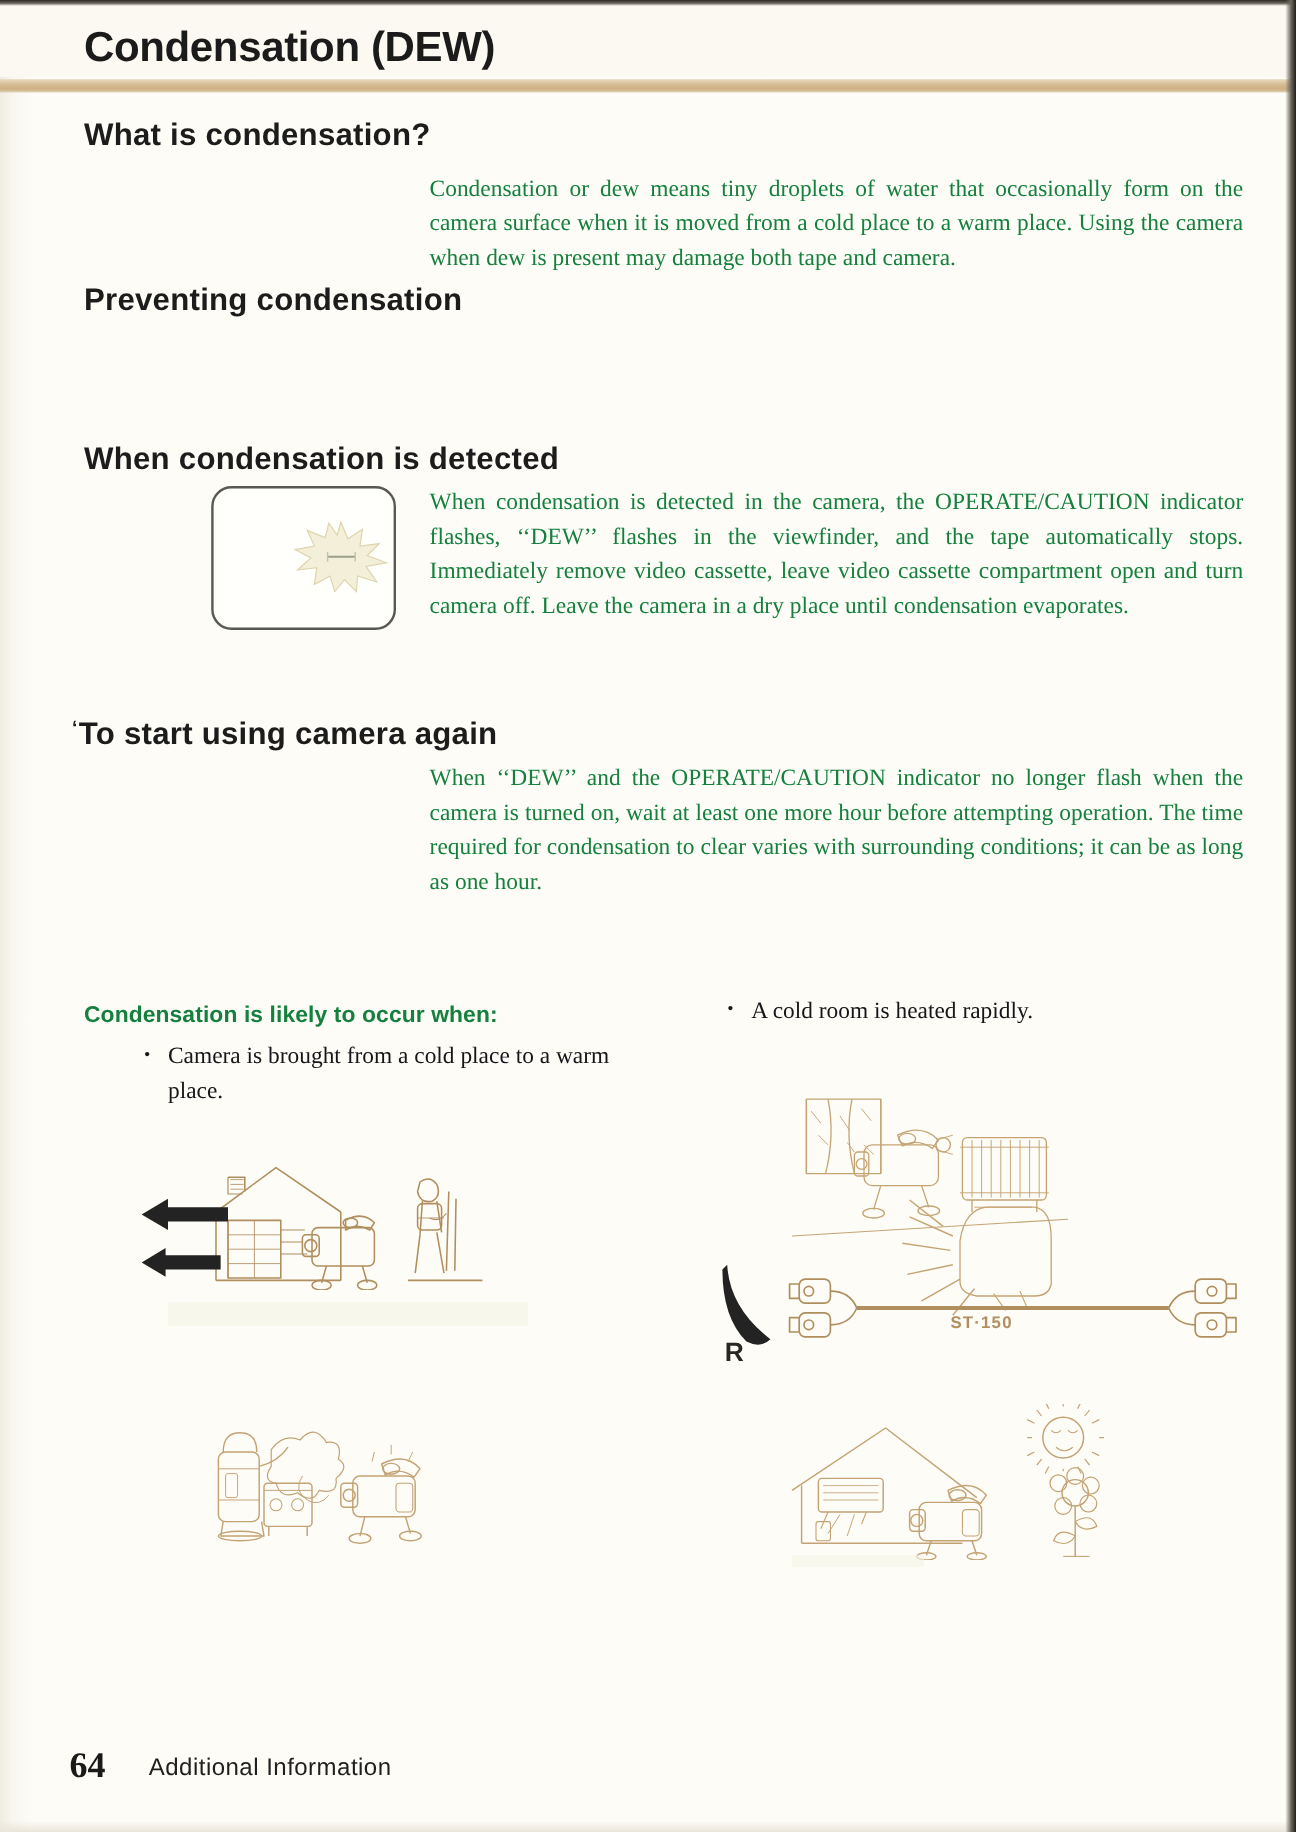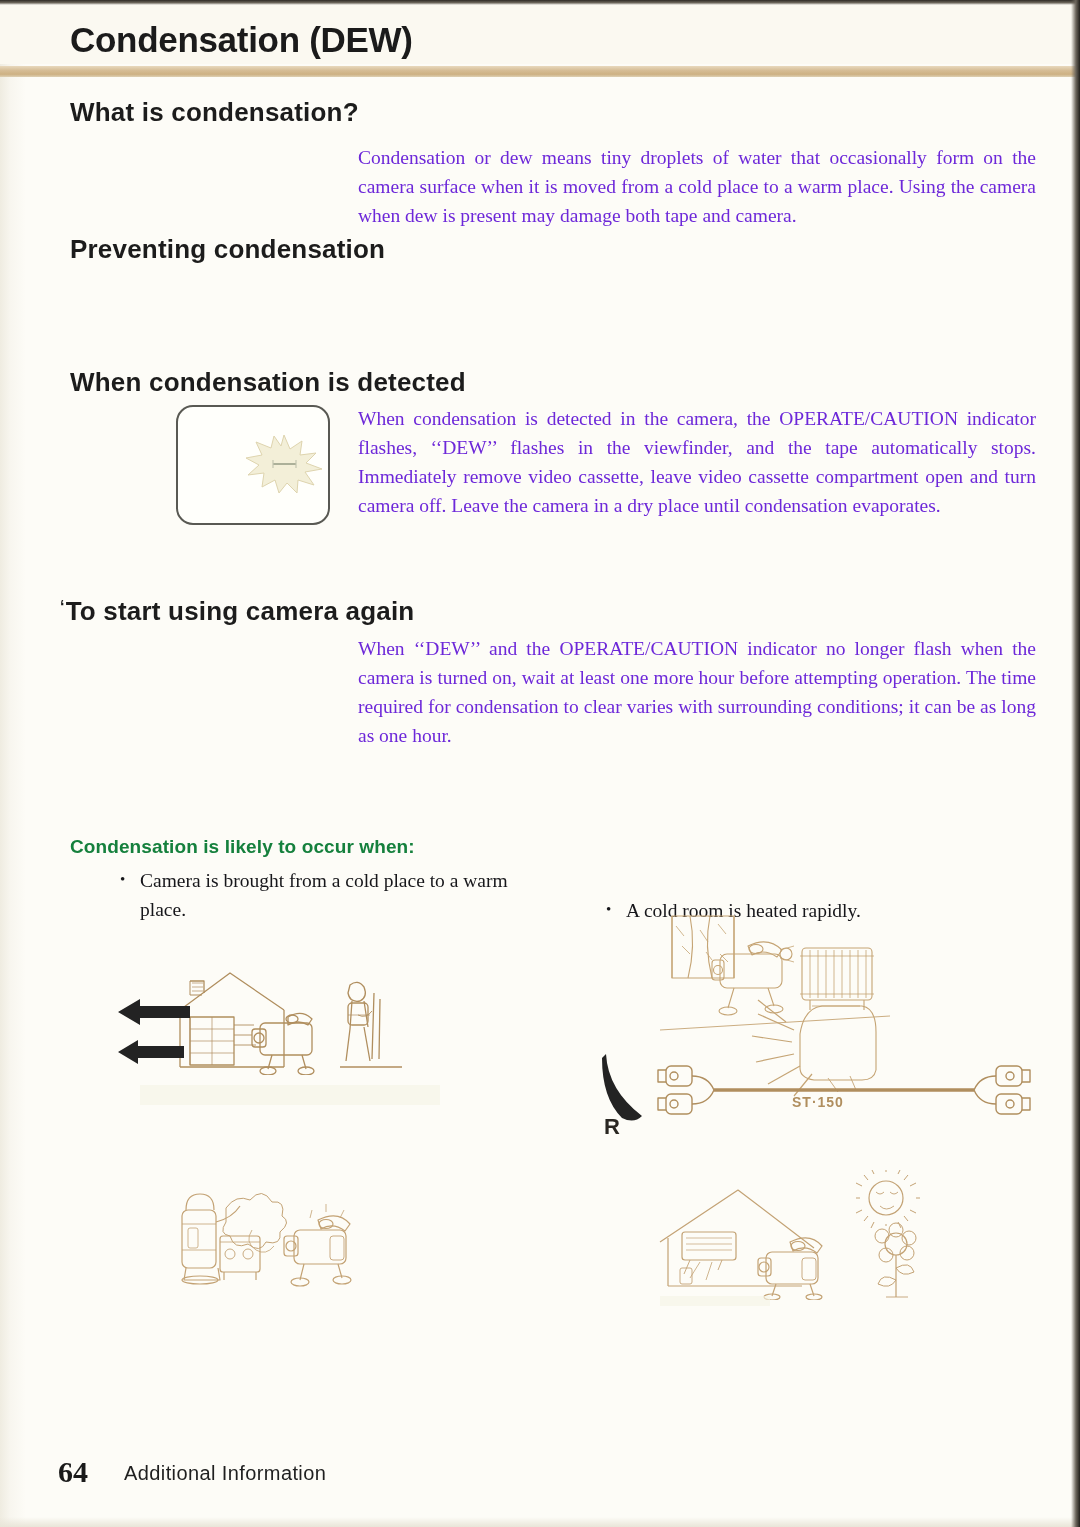--- a/index.html
+++ b/index.html
@@ -74,21 +74,21 @@
   }
 
   
   .body-col {
     position: absolute;
     left: 358px;
     width: 678px;
     font-family: "Liberation Serif", serif;
     font-size: 19.5px;
     line-height: 29px;
-    color: #6d28d9;
+    color: #15803d;
     text-align: justify;
     text-justify: inter-word;
   }
 
   .bullet-line {
     position: relative;
     padding-left: 20px;
     text-align: justify;
   }
   .bullet-line::before {
@@ -215,21 +215,21 @@
 
   <div class="h2" style="top:596px; left:60px;">
     <span class="tick">‘</span><span>To start using camera again</span>
   </div>
   <div class="body-col" style="top:634px;">When ‘‘DEW’’ and the OPERATE/CAUTION indicator no longer flash when the camera is turned on, wait at least one more hour before attempting operation. The time required for condensation to clear varies with surrounding conditions; it can be as long as one hour.</div>
 
   <div class="h3" style="top:836px; left:70px;">Condensation is likely to occur when:</div>
 
   <div class="occur-bullet" style="top:866px; left:120px; width:380px;">Camera is brought from a cold place to a warm place.</div>
 
-  <div class="occur-bullet" style="top:896px; left:606px; width:400px;">A cold room is heated rapidly.</div>
+  <div class="occur-bullet" style="top:828px; left:606px; width:400px;">A cold room is heated rapidly.</div>
 
   <svg class="illus" style="left:112px; top:955px; width:300px; height:120px;" viewBox="0 0 300 120">
     <g fill="none" stroke="#b08e5e" stroke-width="1.3" stroke-linejoin="round">
 
       <path d="M68 55 L118 18 L172 55"></path>
       <path d="M68 55 L68 112 M172 55 L172 112 M68 112 L172 112"></path>
       <path d="M78 26 L92 26 L92 38"></path>
       <path d="M78 26 L78 40 L90 40" stroke-width="1"></path>
 
       <path d="M80 28 h11 M80 32 h11 M80 36 h11" stroke-width=".7"></path>

